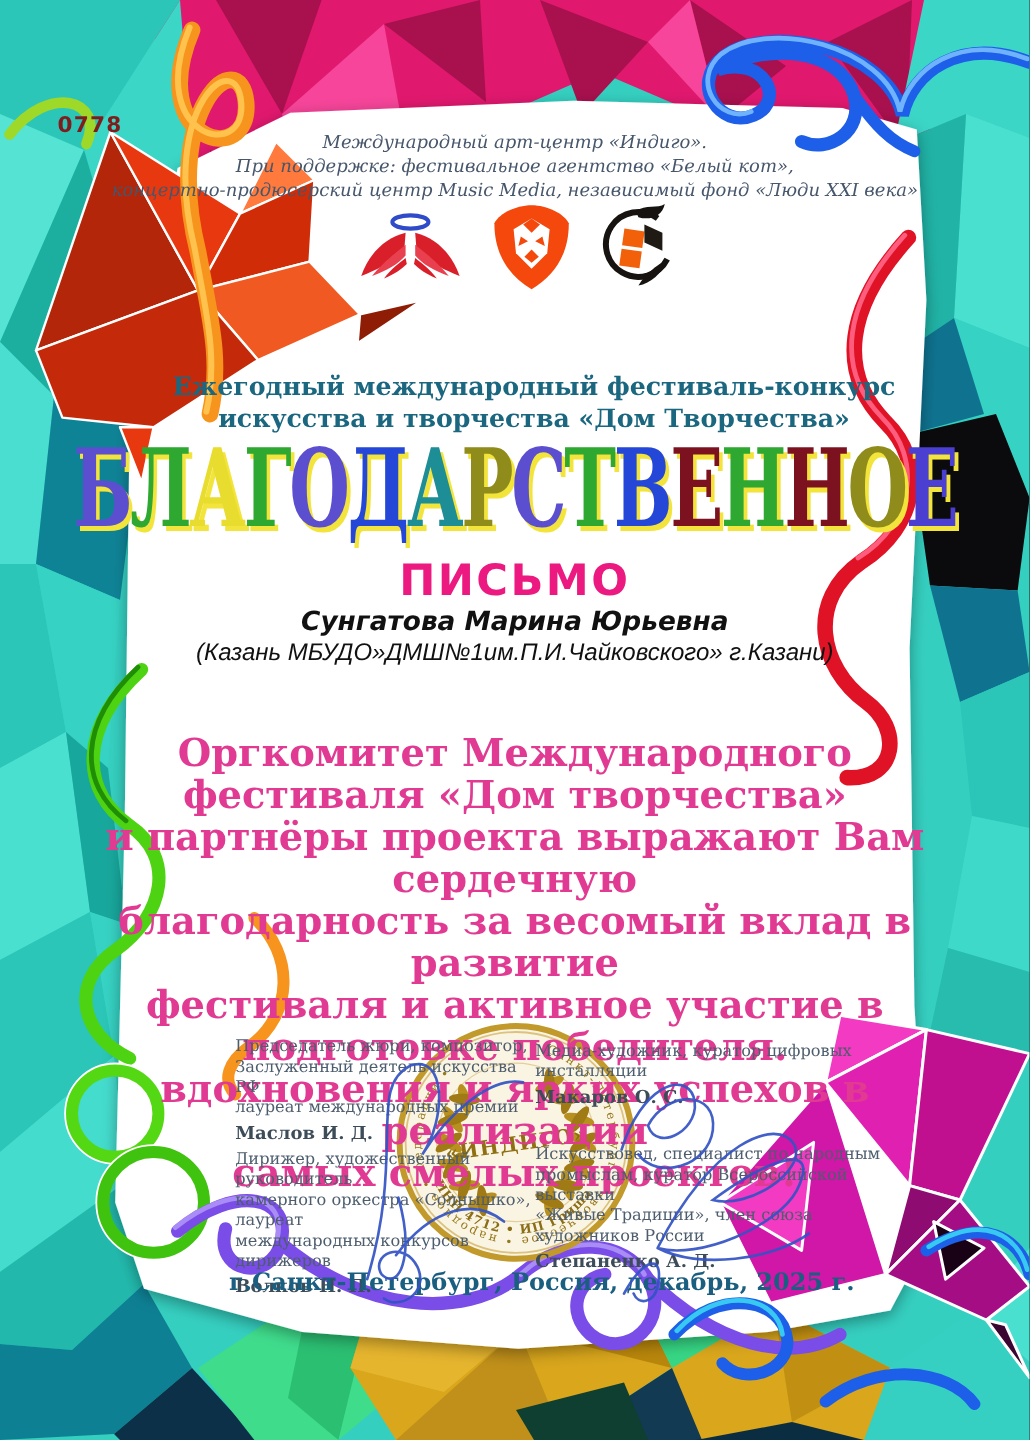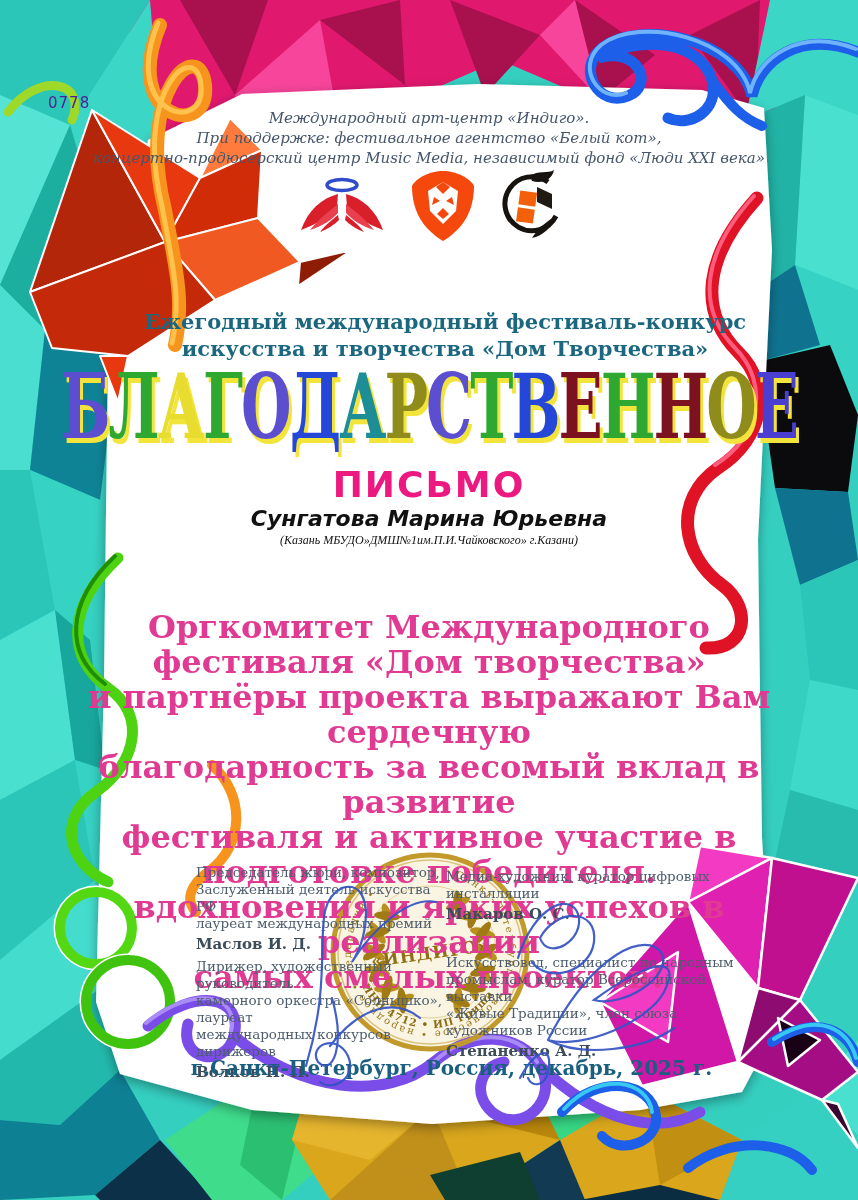--- a/index.html
+++ b/index.html
@@ -3,32 +3,32 @@
 <meta charset="utf-8">
 <style>
   html,body{margin:0;padding:0;background:#222;}
   .page{position:relative;width:858px;height:1200px;overflow:hidden;background:#35cfc0;
         font-family:"DejaVu Serif","Liberation Serif",serif;}
   svg{display:block;}
   .bg{position:absolute;inset:0;z-index:0;}
   .txt{position:absolute;z-index:10;}
 
   .cert-number{left:48px;top:94px;font-family:"DejaVu Sans","Liberation Sans",sans-serif;
-    font-weight:normal;font-size:15px;letter-spacing:1px;color:#4c1d95;}
+    font-weight:bold;font-size:18px;letter-spacing:1px;color:#7f1d1d;}
   .header{left:0;right:0;top:108px;text-align:center;color:#46566b;font-size:15px;line-height:20px;font-style:italic;}
   .logos{left:0;right:0;top:170px;display:flex;justify-content:center;align-items:center;gap:22px;z-index:10;position:absolute;}
   .festival{left:0;right:0;top:308px;text-align:center;color:#1b6780;font-weight:bold;font-size:21px;line-height:27px;margin-left:32px;}
   .bigtitle{left:0;right:0;top:362px;display:flex;justify-content:center;transform:scaleY(1.55);transform-origin:50% 0;z-index:10;position:absolute;}
   .bigtitle span{font-size:58px;font-weight:bold;line-height:1;text-shadow:3px 3px 0 #f3e43c;letter-spacing:-2px;}
   .pismo{left:0;right:0;top:464px;text-align:center;color:#ec1980;font-family:"DejaVu Sans","Liberation Sans",sans-serif;
     font-weight:bold;font-size:36px;letter-spacing:2px;}
   .recipient{left:0;right:0;top:506px;text-align:center;color:#111;font-family:"DejaVu Sans","Liberation Sans",sans-serif;
     font-weight:bold;font-style:italic;font-size:22px;}
-  .org{left:0;right:0;top:533px;text-align:center;color:#111;font-family:Liberation Serif, serif;
-    font-style:italic;font-size:12px;}
+  .org{left:0;right:0;top:533px;text-align:center;color:#111;font-family:Liberation Sans, sans-serif;
+    font-style:italic;font-size:20px;}
   .body-lines{left:69px;width:720px;top:610px;text-align:center;color:#e03a92;font-weight:bold;
     font-size:32px;line-height:35px;}
   .sig{position:absolute;z-index:10;}
   .sig .roles div{font-size:13.5px;line-height:17px;color:#4d5d6d;}
   .sig .name{margin-top:3px;font-size:15px;font-weight:bold;color:#3c4c59;}
   .sigL1{left:196px;top:864px;width:250px;}
   .sigR1{left:446px;top:868px;width:300px;}
   .sigL2{left:196px;top:958px;width:260px;}
   .sigR2{left:446px;top:954px;width:310px;}
   .footer{left:0;right:0;top:1056px;text-align:center;color:#1b5f80;font-weight:bold;font-size:20px;margin-left:45px;}

